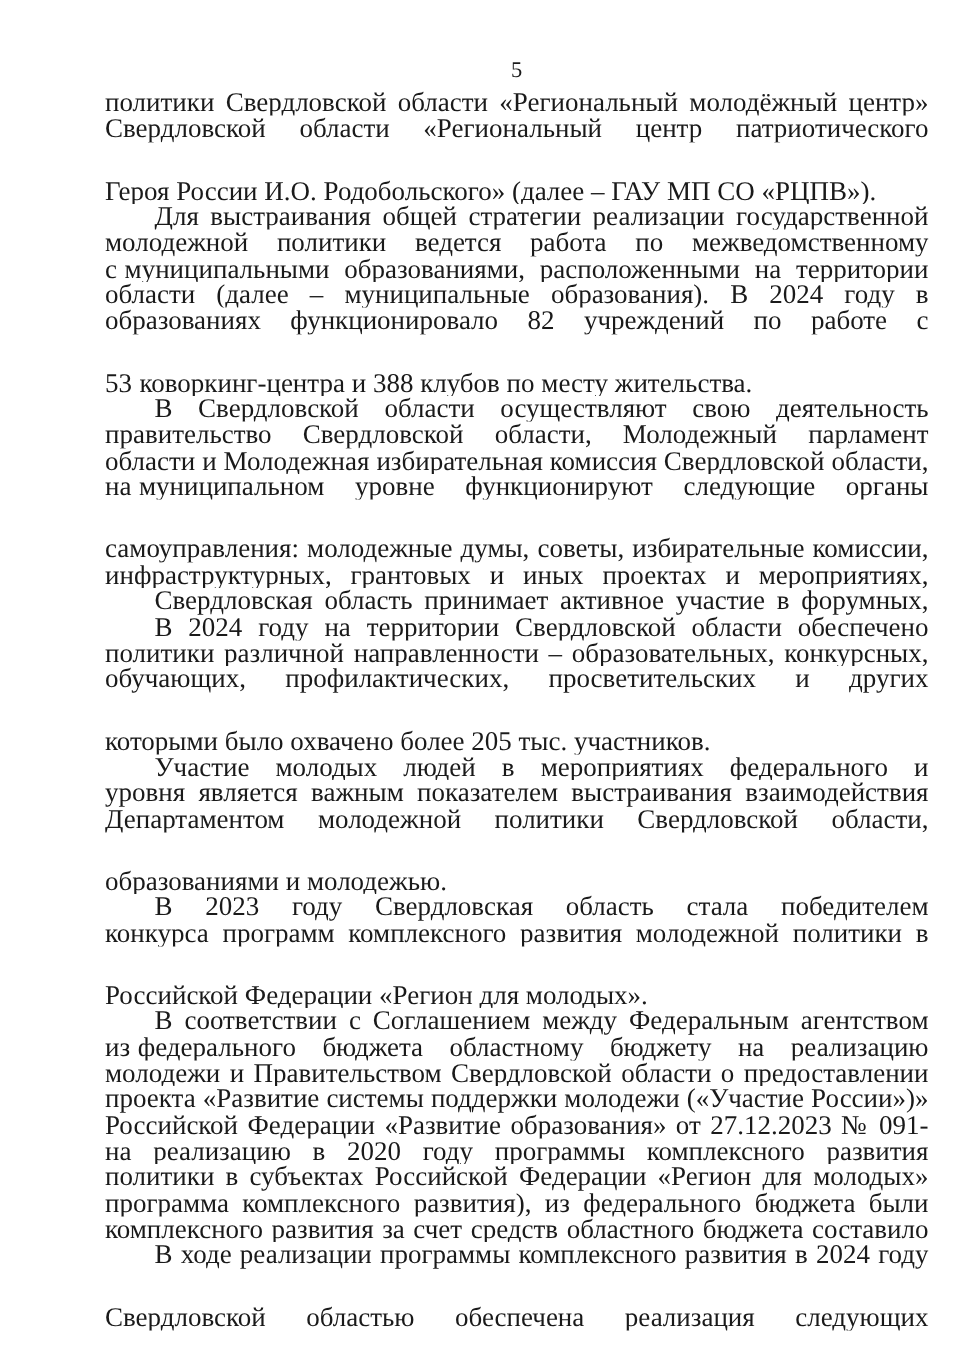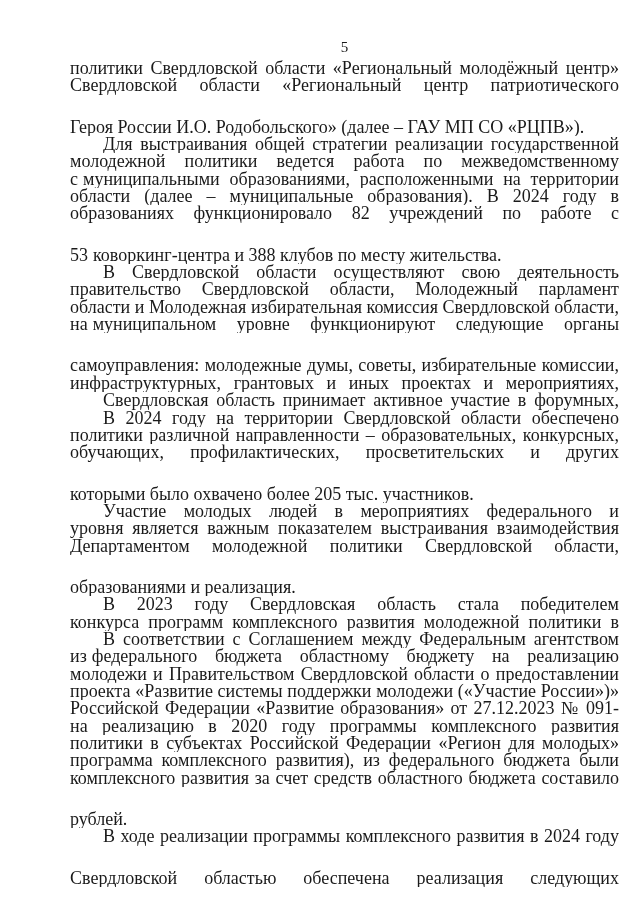--- a/index.html
+++ b/index.html
@@ -90,36 +90,36 @@
       <div class="paragraph">
         <div class="line indent">В 2024 году на территории Свердловской области обеспечено проведение</div>
         <div class="line">политики различной направленности – образовательных, конкурсных, творческих,</div>
         <div class="line">обучающих, профилактических, просветительских и других мероприятий,</div>
         <div class="line last">которыми было охвачено более 205 тыс. участников.</div>
       </div>
       <div class="paragraph">
         <div class="line indent">Участие молодых людей в мероприятиях федерального и регионального</div>
         <div class="line">уровня является важным показателем выстраивания взаимодействия между</div>
         <div class="line">Департаментом молодежной политики Свердловской области, муниципальными</div>
-        <div class="line last">образованиями и реализация.</div>
+        <div class="line last">образованиями и молодежью.</div>
       </div>
       <div class="paragraph">
         <div class="line indent">В 2023 году Свердловская область стала победителем Всероссийского</div>
         <div class="line">конкурса программ комплексного развития молодежной политики в субъектах</div>
+        <div class="line last">Российской Федерации «Регион для молодых».</div>
       </div>
       <div class="paragraph">
         <div class="line indent">В соответствии с Соглашением между Федеральным агентством по делам</div>
         <div class="line">из<span class="nbs"></span>федерального бюджета областному бюджету на реализацию федерального</div>
         <div class="line">молодежи и Правительством Свердловской области о предоставлении субсидии</div>
         <div class="line">проекта «Развитие системы поддержки молодежи («Участие России»)»</div>
         <div class="line">Российской Федерации «Развитие образования» от 27.12.2023 № 091-09-2024-008</div>
         <div class="line">на реализацию в 2020 году программы комплексного развития молодежной</div>
         <div class="line">политики в субъектах Российской Федерации «Регион для молодых» (далее –</div>
         <div class="line">программа комплексного развития), из федерального бюджета были выделены</div>
         <div class="line">комплексного развития за счет средств областного бюджета составило 6,4 млн.</div>
-        <div class="line last">рублей.</div>
       </div>
       <div class="paragraph">
         <div class="line indent">В ходе реализации программы комплексного развития в 2024 году</div>
         <div class="line last">Свердловской областью обеспечена реализация следующих мероприятий.</div>
       </div>
     </div>
 </div>
 
 </body></html>

